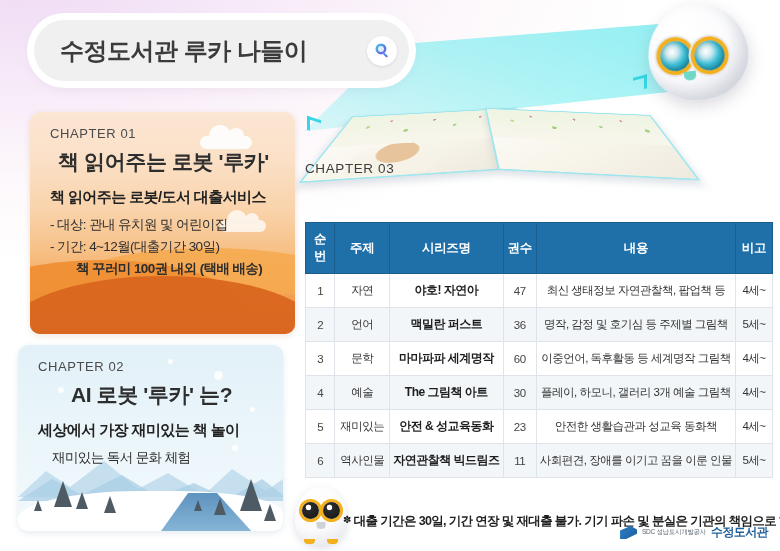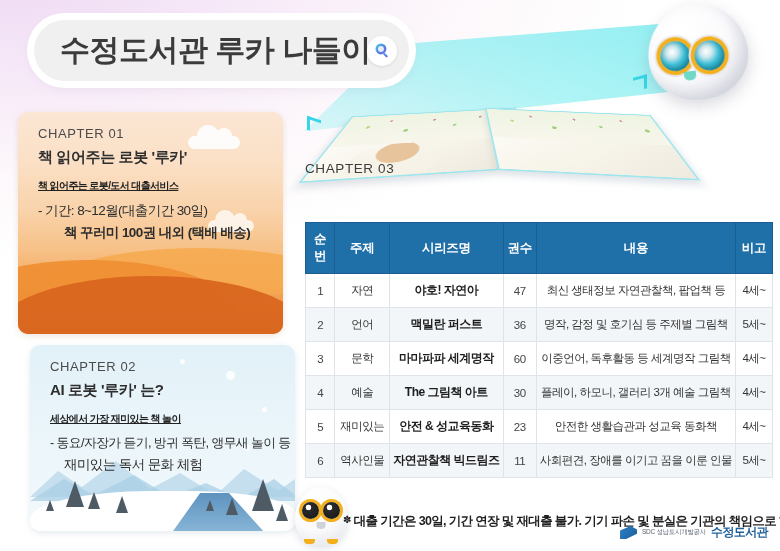--- a/index.html
+++ b/index.html
@@ -20,21 +20,21 @@
   
   #title-bar {
     position: absolute; left: 34px; top: 20px;
     width: 375px; height: 61px;
     background: #f0f0f0;
     border-radius: 31px;
     box-shadow: 0 0 0 7px #ffffff, 0 4px 14px rgba(120,90,140,.18);
     display: flex; align-items: center;
   }
   #title-text {
-    font-size: 30px; font-weight: bold; color: #3b3b3b;
+    font-size: 24px; font-weight: bold; color: #3b3b3b;
     letter-spacing: -0.5px;
     margin-left: 26px;
     white-space: nowrap;
   }
   #search-icon-wrap {
     position: absolute; right: 12px; top: 50%; transform: translateY(-50%);
     width: 30px; height: 30px; border-radius: 50%;
     background: #ffffff;
     display: flex; align-items: center; justify-content: center;
     box-shadow: 0 1px 3px rgba(0,0,0,.10);
@@ -117,21 +117,21 @@
     position: absolute; width: 14px; height: 14px;
     border-color: #35d6e6; border-style: solid; border-width: 0;
   }
   #bc-tl { left: 2px;  top: 48px;  border-left-width: 3px; border-top-width: 3px; transform: skewY(18deg); }
   #bc-tr { right: 48px; top: 6px;  border-right-width: 3px; border-top-width: 3px; transform: skewY(-14deg); }
 
   
   .card { position: absolute; border-radius: 10px; overflow: hidden; }
 
   #chapter-01-card {
-    left: 18px; top: 112px; width: 265px; height: 222px;
+    left: 30px; top: 112px; width: 265px; height: 222px;
     background: linear-gradient(180deg,
         #fbe6d4 0%, #fbe0c6 22%, #f9d3ab 44%,
         #f7c187 62%, #f3a95f 78%, #ef9340 90%, #e0762a 100%);
     box-shadow: 0 2px 6px rgba(160,110,60,.18);
   }
   .dune {
     position: absolute; left: -10%; width: 120%;
     border-radius: 50% 50% 0 0 / 100% 100% 0 0;
   }
   #dune-1 { bottom: 0;    height: 58px; background: #d9661f; opacity: .95; }
@@ -144,21 +144,21 @@
     content: ""; position: absolute; background: #ffffff; border-radius: 50%;
   }
   #cloud-a { left: 170px; top: 24px;  width: 52px; height: 13px; }
   #cloud-a::before { width: 22px; height: 22px; left: 9px;  top: -11px; }
   #cloud-a::after  { width: 16px; height: 16px; left: 28px; top: -8px;  }
   #cloud-b { left: 190px; top: 108px; width: 46px; height: 12px; opacity: .75; }
   #cloud-b::before { width: 20px; height: 20px; left: 7px;  top: -10px; }
   #cloud-b::after  { width: 14px; height: 14px; left: 25px; top: -7px;  }
 
   #chapter-02-card {
-    left: 30px; top: 345px; width: 265px; height: 186px;
+    left: 18px; top: 345px; width: 265px; height: 186px;
     background: linear-gradient(180deg, #e2f1f8 0%, #eaf5fa 45%, #f2f9fc 100%);
     box-shadow: 0 2px 6px rgba(90,130,160,.16);
   }
   .snow-dot { position: absolute; background: #ffffff; border-radius: 50%; opacity: .85; }
   #mountain-far, #mountain-near {
     position: absolute; left: 0; width: 100%; bottom: 34px;
   }
   #snow-ground {
     position: absolute; left: 0; bottom: 0; width: 100%; height: 40px;
     background: #ffffff; border-radius: 46% 40% 0 0 / 28px 22px 0 0;
@@ -174,27 +174,27 @@
     border-bottom: 26px solid #4e5b64;
   }
   .pine.small { border-left-width: 6px; border-right-width: 6px; border-bottom-width: 17px; }
   .pine.tiny  { border-left-width: 4px; border-right-width: 4px; border-bottom-width: 11px; }
 
   .card-inner { position: relative; z-index: 3; padding: 14px 18px 0 20px; }
   .chapter-label {
     font-size: 13px; color: #4b4b4b; letter-spacing: .6px; margin-bottom: 7px;
   }
   .chapter-title {
-    font-size: 15px; font-weight: bold; color: #2e2e2e; margin-bottom: 12px;
+    font-size: 21px; font-weight: bold; color: #2e2e2e; margin-bottom: 12px;
     letter-spacing: -0.4px;
+    text-align: center;
   }
   .chapter-sub {
-    font-size: 10px; font-weight: bold; color: #222; margin-bottom: 7px;
+    font-size: 15px; font-weight: bold; color: #222; margin-bottom: 7px;
     letter-spacing: -0.6px;
-    text-decoration: underline;
   }
   .bullet-line {
     font-size: 13.5px; color: #2d2d2d; line-height: 1.62; letter-spacing: -0.6px;
     white-space: nowrap;
   }
   .bullet-indent { padding-left: 26px; font-weight: bold; }
 
   
   #chapter-03-label {
     position: absolute; left: 305px; top: 161px;
@@ -331,21 +331,22 @@
     <div class="dune" id="dune-3"></div>
     <div class="dune" id="dune-2"></div>
     <div class="dune" id="dune-1"></div>
     <div class="cloud" id="cloud-a"></div>
     <div class="cloud" id="cloud-b"></div>
 
     <div class="card-inner">
       <div class="chapter-label">CHAPTER 01</div>
       <div class="chapter-title">책 읽어주는 로봇  '루카'</div>
       <div class="chapter-sub">책  읽어주는 로봇/도서 대출서비스</div>
-      <div class="bullet-line">-  기간: 8~12월(대출기간 30일)</div>
+      <div class="bullet-line">-  대상: 관내 유치원 및 어린이집</div>
+      <div class="bullet-line">-  기간: 4~12월(대출기간 30일)</div>
       <div class="bullet-line bullet-indent">책 꾸러미 100권 내외 (택배 배송)</div>
     </div>
   </div>
 
   <div class="card" id="chapter-02-card">
     <div class="snow-dot" style="left:40px;  top:42px;  width:6px;  height:6px;"></div>
     <div class="snow-dot" style="left:196px; top:26px;  width:9px;  height:9px;"></div>
     <div class="snow-dot" style="left:232px; top:62px;  width:5px;  height:5px;"></div>
     <div class="snow-dot" style="left:150px; top:14px;  width:5px;  height:5px;"></div>
     <div class="snow-dot" style="left:214px; top:100px; width:6px;  height:6px;"></div>
@@ -366,21 +367,20 @@
     <div class="pine small" style="left:86px;  bottom:18px;"></div>
     <div class="pine tiny" style="left:176px; bottom:20px;"></div>
     <div class="pine small" style="left:196px; bottom:16px;"></div>
     <div class="pine" style="left:222px; bottom:20px; border-bottom-width:32px; border-left-width:11px; border-right-width:11px;"></div>
     <div class="pine small" style="left:246px; bottom:10px;"></div>
 
     <div class="card-inner">
       <div class="chapter-label">CHAPTER 02</div>
       <div class="chapter-title">AI 로봇 '루카' 는?</div>
       <div class="chapter-sub">세상에서 가장 재미있는 책 놀이</div>
-      <div class="bullet-line" style="font-size:12.8px">-  동요/자장가 듣기, 방귀 폭탄, 앵무새 놀이 등</div>
       <div class="bullet-line" style="padding-left:14px">재미있는  독서 문화 체험</div>
     </div>
   </div>
 
   <div id="chapter-03-label">CHAPTER 03</div>
 
   <table id="book-table">
     <colgroup>
       <col class="col-no">
         <col class="col-topic">

